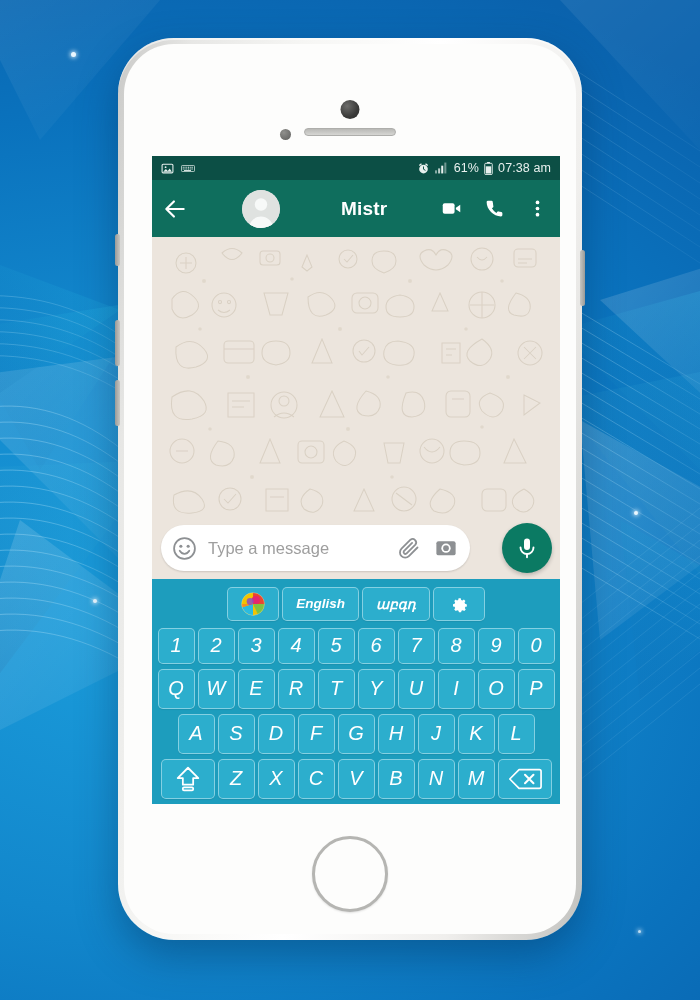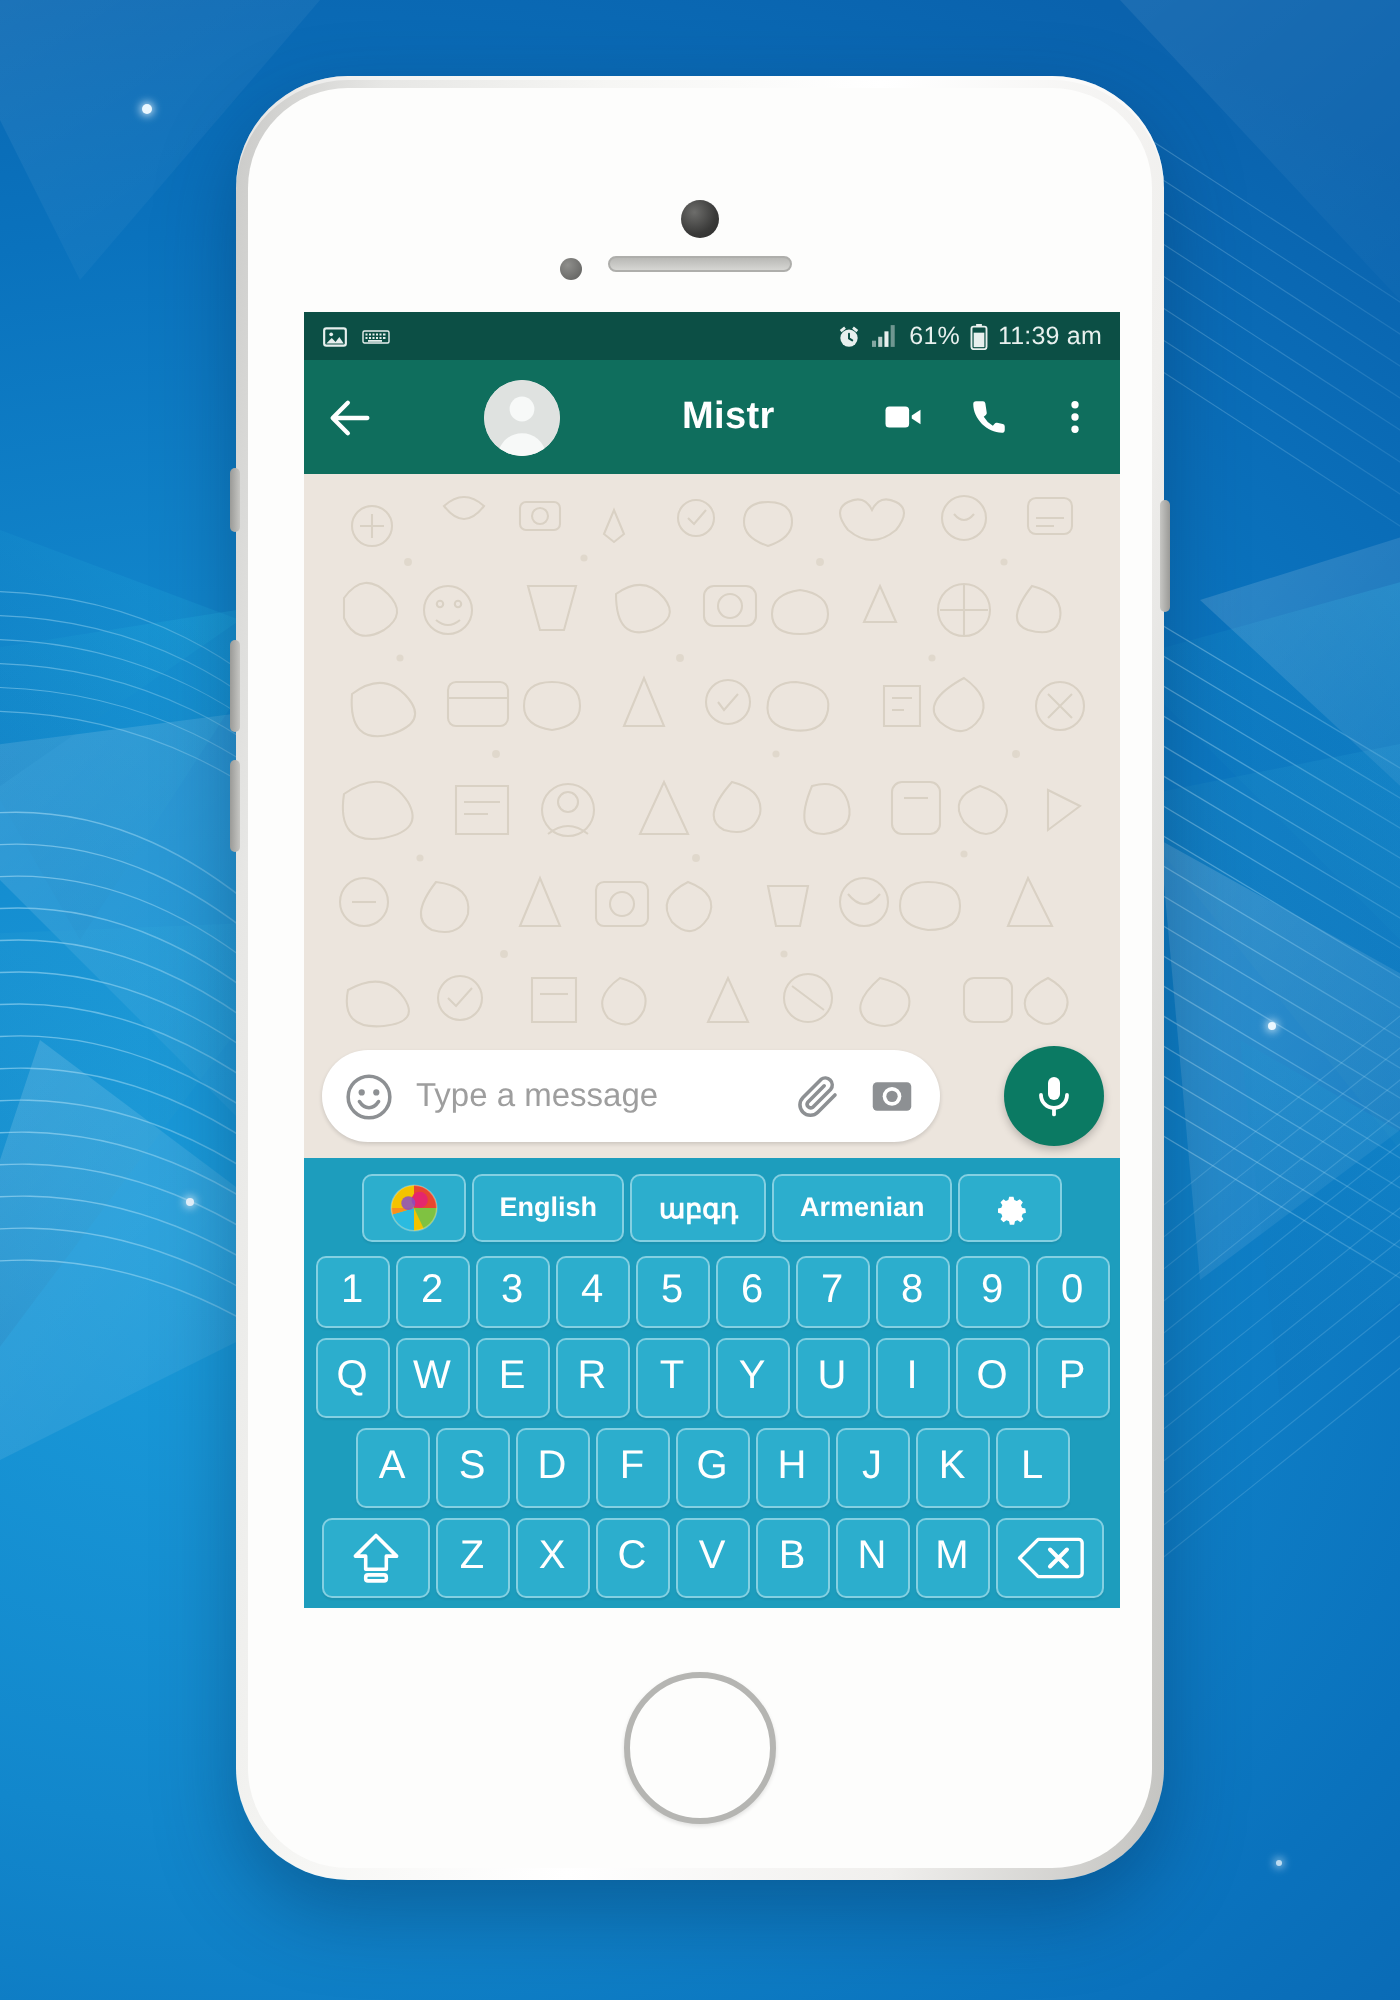--- a/index.html
+++ b/index.html
@@ -161,21 +161,21 @@
     display: flex; align-items: center; justify-content: center;
     box-shadow: 0 2px 4px rgba(0,0,0,.22);
   }
 
   
   #keyboard {
     background: #1d9dbd;
     padding: 4px 3px 6px 3px;
     position: relative;
   }
-  .kbrow { display: flex; justify-content: center; align-items: stretch; }
+  .kbrow { display: flex; justify-content: center; align-items: stretch; font-style: italic; }
 
   .key {
     background: #2caecd;
     border: 1px solid rgba(255,255,255,.42);
     border-radius: 5px;
     color: #ffffff;
     display: flex; align-items: center; justify-content: center;
     margin: 2.5px 1.5px;
     box-shadow: 0 1px 1px rgba(0,0,0,.07);
     font-family: "Liberation Sans", sans-serif;
@@ -372,21 +372,21 @@
             <rect x="4" y="7.5" width="2.6" height="6.5" fill="#e8f0ee" opacity=".8"></rect>
             <rect x="8" y="4" width="2.6" height="10" fill="#e8f0ee"></rect>
             <rect x="12" y="0" width="2.6" height="14" fill="#e8f0ee" opacity=".45"></rect>
           </svg>
           <span class="txt">61%</span>
           <svg width="9" height="13" viewBox="0 0 12 18">
             <rect x="4" y="0" width="4" height="1.6" fill="#e8f0ee"></rect>
             <rect x="0.8" y="1.8" width="10.4" height="15.6" rx="1.4" fill="none" stroke="#e8f0ee" stroke-width="1.3"></rect>
             <rect x="2.3" y="6" width="7.4" height="10" fill="#e8f0ee"></rect>
           </svg>
-          <span class="txt">11:39 am</span>
+          <span class="txt">07:38 am</span>
         </div>
       </div>
 
       <div id="appbar">
         <svg id="back-arrow" viewBox="0 0 24 24">
           <path d="M20 12H5M11 5l-7 7 7 7" fill="none" stroke="#fff" stroke-width="2" stroke-linecap="round" stroke-linejoin="round"></path>
         </svg>
         <div id="avatar">
           <svg viewBox="0 0 38 38" width="38" height="38">
             <circle cx="19" cy="19" r="19" fill="#dfe2e0"></circle>
@@ -561,23 +561,20 @@
               <circle cx="12.5" cy="13" r="4.3" fill="#8a4fc4" opacity=".85"></circle>
               <circle cx="16" cy="16" r="14" fill="none" stroke="#ffffff" stroke-opacity=".28" stroke-width="1"></circle>
             </svg>
           </div>
           <div class="key tb-lang">
             <span>English</span>
           </div>
           <div class="key tb-lang">
             <span>աբգդ</span>
           </div>
-          <div class="key tb-lang">
-            <span>Armenian</span>
-          </div>
           <div class="key tb-gear">
             <svg width="20" height="20" viewBox="0 0 24 24">
               <path d="M12 8.2A3.8 3.8 0 1012 15.8 3.8 3.8 0 0012 8.2zm9.2 5.1l-2-.5a7.6 7.6 0 00-.6-1.5l1.1-1.8-1.8-1.8-1.8 1.1a7.6 7.6 0 00-1.5-.6l-.5-2h-2.6l-.5 2a7.6 7.6 0 00-1.5.6L8.1 7.7 6.3 9.5l1.1 1.8a7.6 7.6 0 00-.6 1.5l-2 .5v2.6l2 .5c.15.53.35 1.03.6 1.5l-1.1 1.8 1.8 1.8 1.8-1.1c.47.25.97.45 1.5.6l.5 2h2.6l.5-2c.53-.15 1.03-.35 1.5-.6l1.8 1.1 1.8-1.8-1.1-1.8c.25-.47.45-.97.6-1.5l2-.5z" fill="#fff" transform="translate(0,-1)"></path>
             </svg>
           </div>
         </div>
 
         <div class="kbrow row-num">
           <div class="key">
               <span>1</span>

